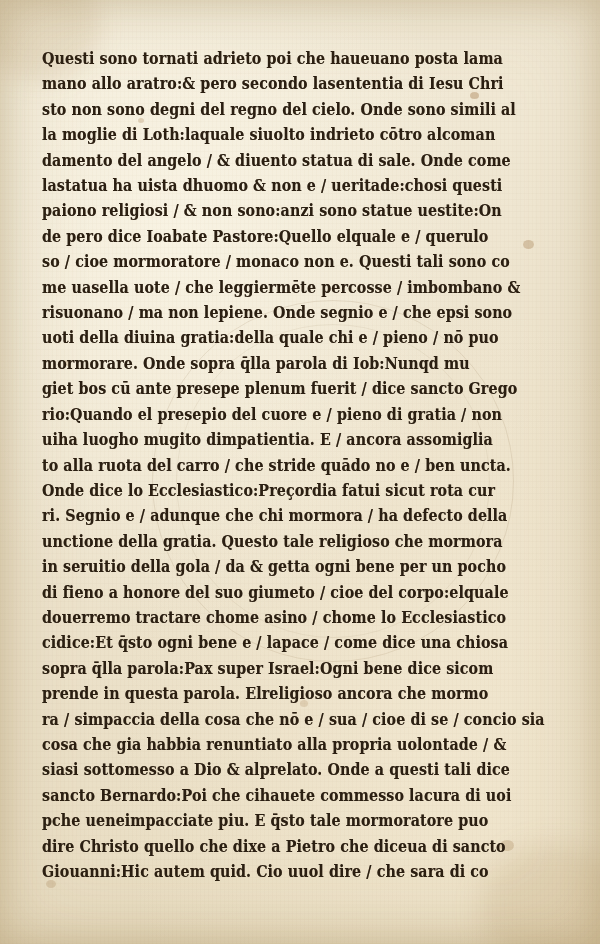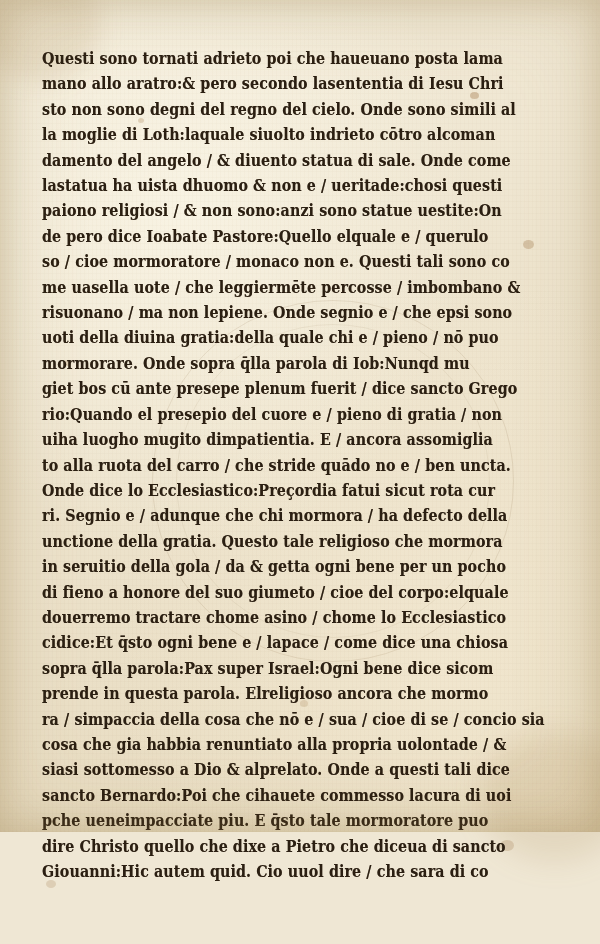--- a/index.html
+++ b/index.html
@@ -11,21 +11,21 @@
     height: 944px;
     overflow: hidden;
     background: #efe7d4;
     font-family: "DejaVu Serif", serif;
   }
 
   
   #page {
     position: relative;
     width: 600px;
-    height: 832px;
+    height: 944px;
     background:
       radial-gradient(ellipse 70% 60% at 30% 25%, rgba(255,252,240,0.55), rgba(255,252,240,0) 70%),
       radial-gradient(ellipse 80% 70% at 75% 80%, rgba(246,236,214,0.6), rgba(246,236,214,0) 70%),
       linear-gradient(160deg, #f3ecda 0%, #efe6d1 35%, #eadfc6 70%, #e6dabd 100%);
     box-sizing: border-box;
   }
 
   
   #grain {
     position: absolute;

